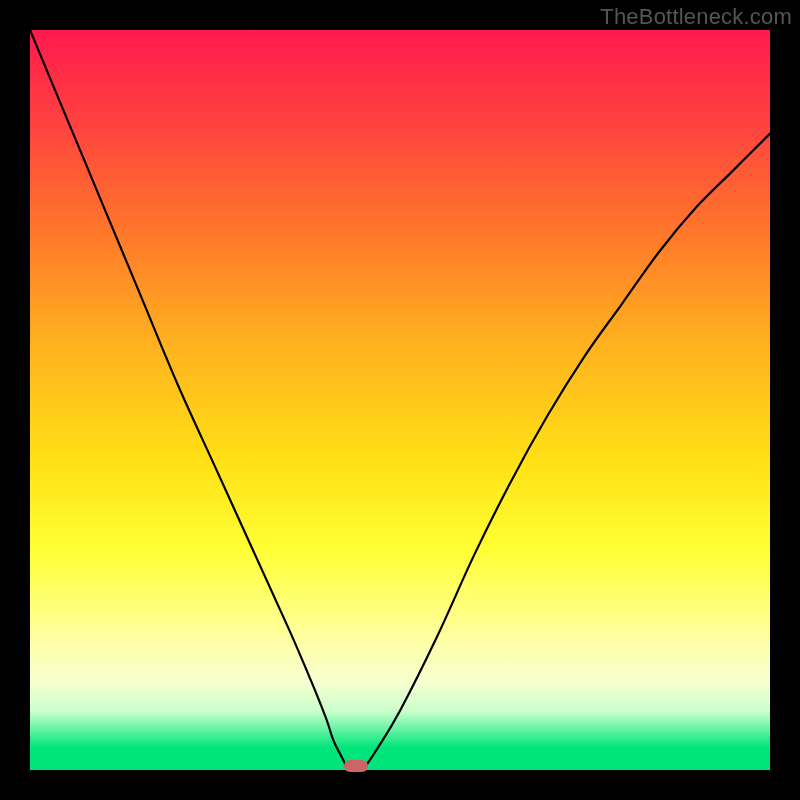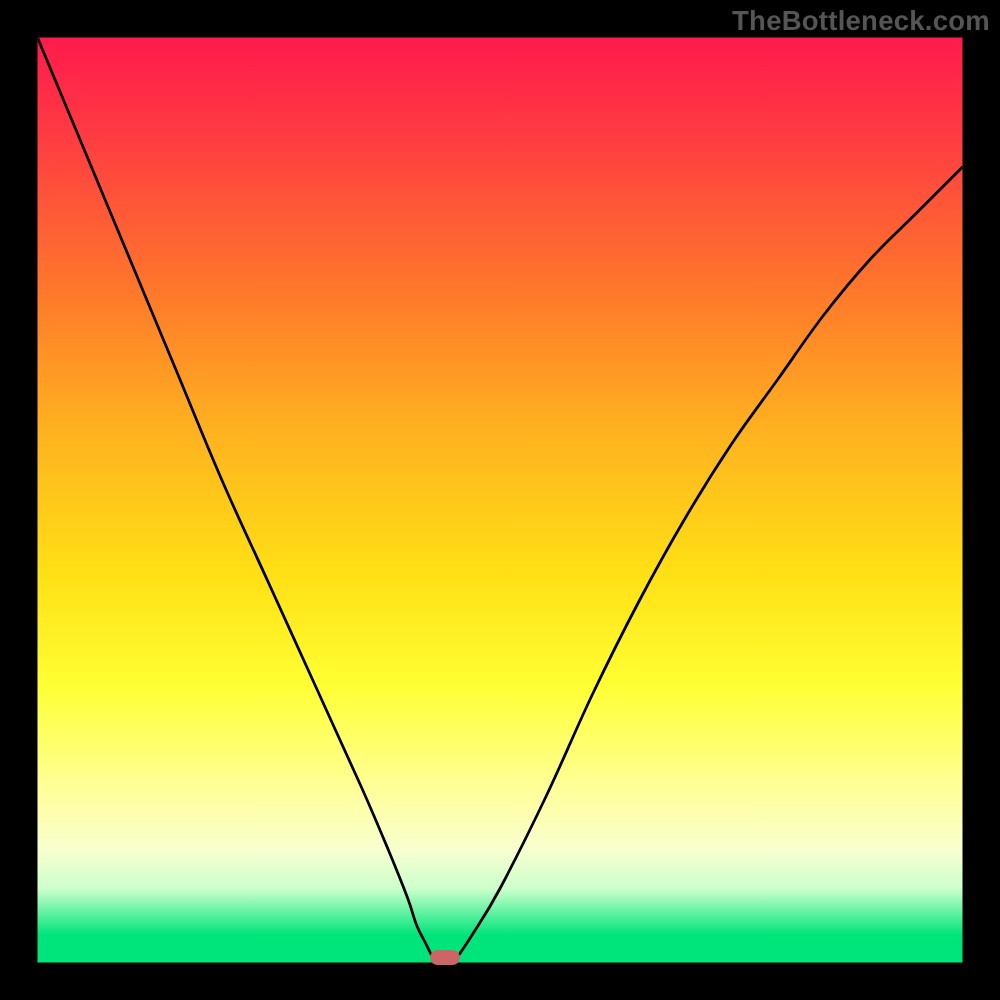--- a/index.html
+++ b/index.html
@@ -35,21 +35,21 @@
       #ccffcc 92%,
       #00e57b 97%,
       #00e57b 100%
     );
   }
   .watermark {
     position: absolute;
     top: 4px;
     right: 8px;
     font-size: 22px;
-    font-weight: 700;
+    font-weight: 400;
     color: #555;
     letter-spacing: 0.2px;
     user-select: none;
   }
   .curve {
     position: absolute;
     left: 0;
     top: 0;
   }
   .marker {

